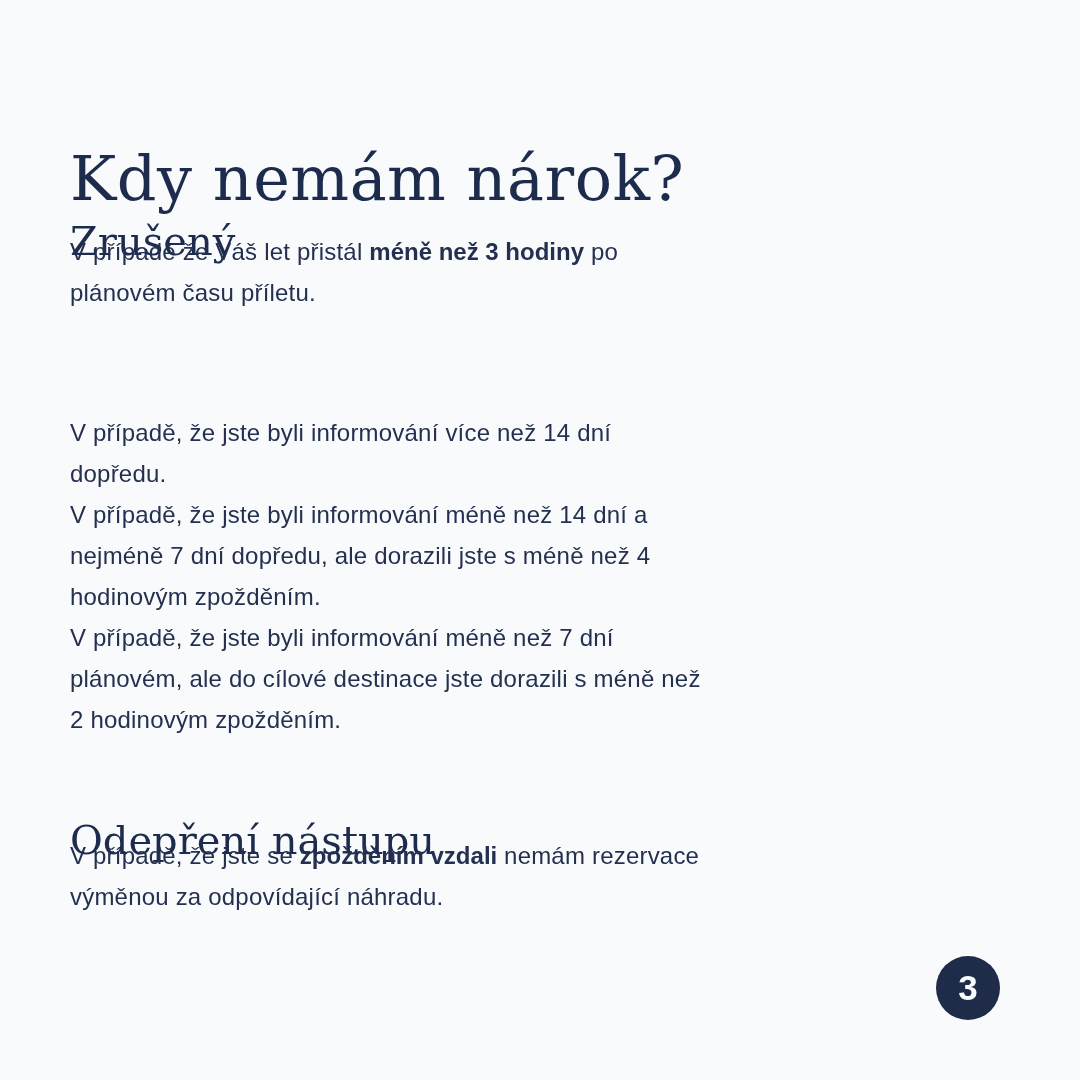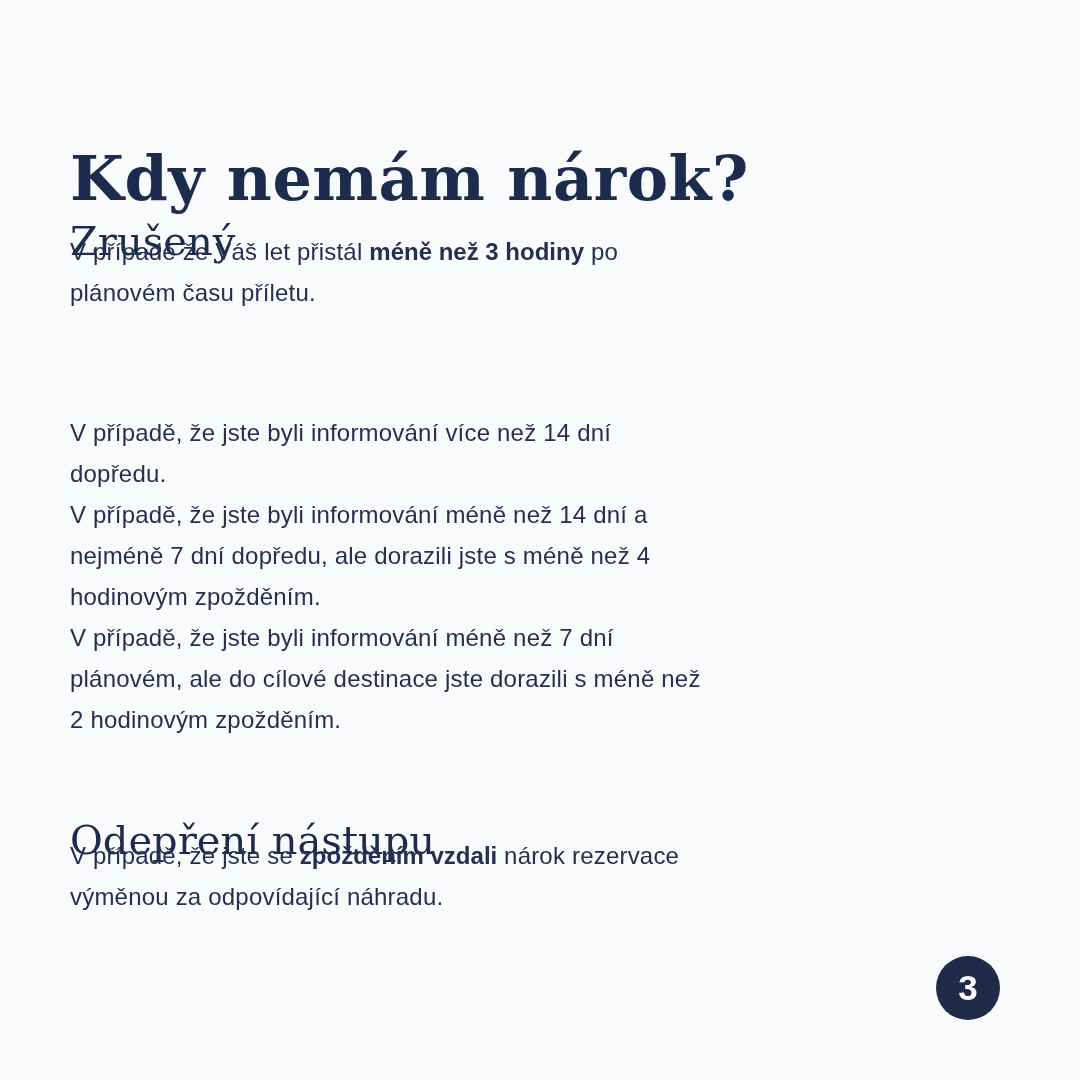--- a/index.html
+++ b/index.html
@@ -9,21 +9,21 @@
     height: 1080px;
     background: var(--bg, #f9fafc);
     overflow: hidden;
     font-family: "Liberation Sans", sans-serif;
   }
   .title {
     position: absolute;
     left: 70px;
     top: 101px;
     font-family: "DejaVu Serif", serif;
-    font-weight: 700;
+    font-weight: 400;
     font-size: 62px;
     line-height: 1.15;
     color: var(--title, #1d2b4d);
     letter-spacing: 0.5px;
   }
   .section { position: absolute; left: 70px; right: 60px; }
   .section-heading {
     position: absolute;
     left: 0;
     top: 0;
@@ -93,21 +93,21 @@
         <div class="line"><span class="seg">hodinovým zpožděním.</span></div>
         <div class="line"><span class="seg">V případě, že jste byli informování méně než 7 dní</span></div>
         <div class="line"><span class="seg">plánovém, ale do cílové destinace jste dorazili s méně než</span></div>
         <div class="line"><span class="seg">2 hodinovým zpožděním.</span></div>
       </div>
   </div>
 
   <div class="section sec3">
     <h2 class="section-heading">Odepření nástupu</h2>
     <div class="section-body">
-        <div class="line"><span class="seg">V případě, že jste se </span><span class="seg bold">zpožděním vzdali</span><span class="seg"> nárok rezervace</span></div>
+        <div class="line"><span class="seg">V případě, že jste se </span><span class="seg bold">zpožděním vzdali</span><span class="seg"> nemám rezervace</span></div>
         <div class="line"><span class="seg">výměnou za odpovídající náhradu.</span></div>
       </div>
   </div>
 
   <div class="page-badge">
     <span class="num">3</span>
   </div>
 
 </div>
 

